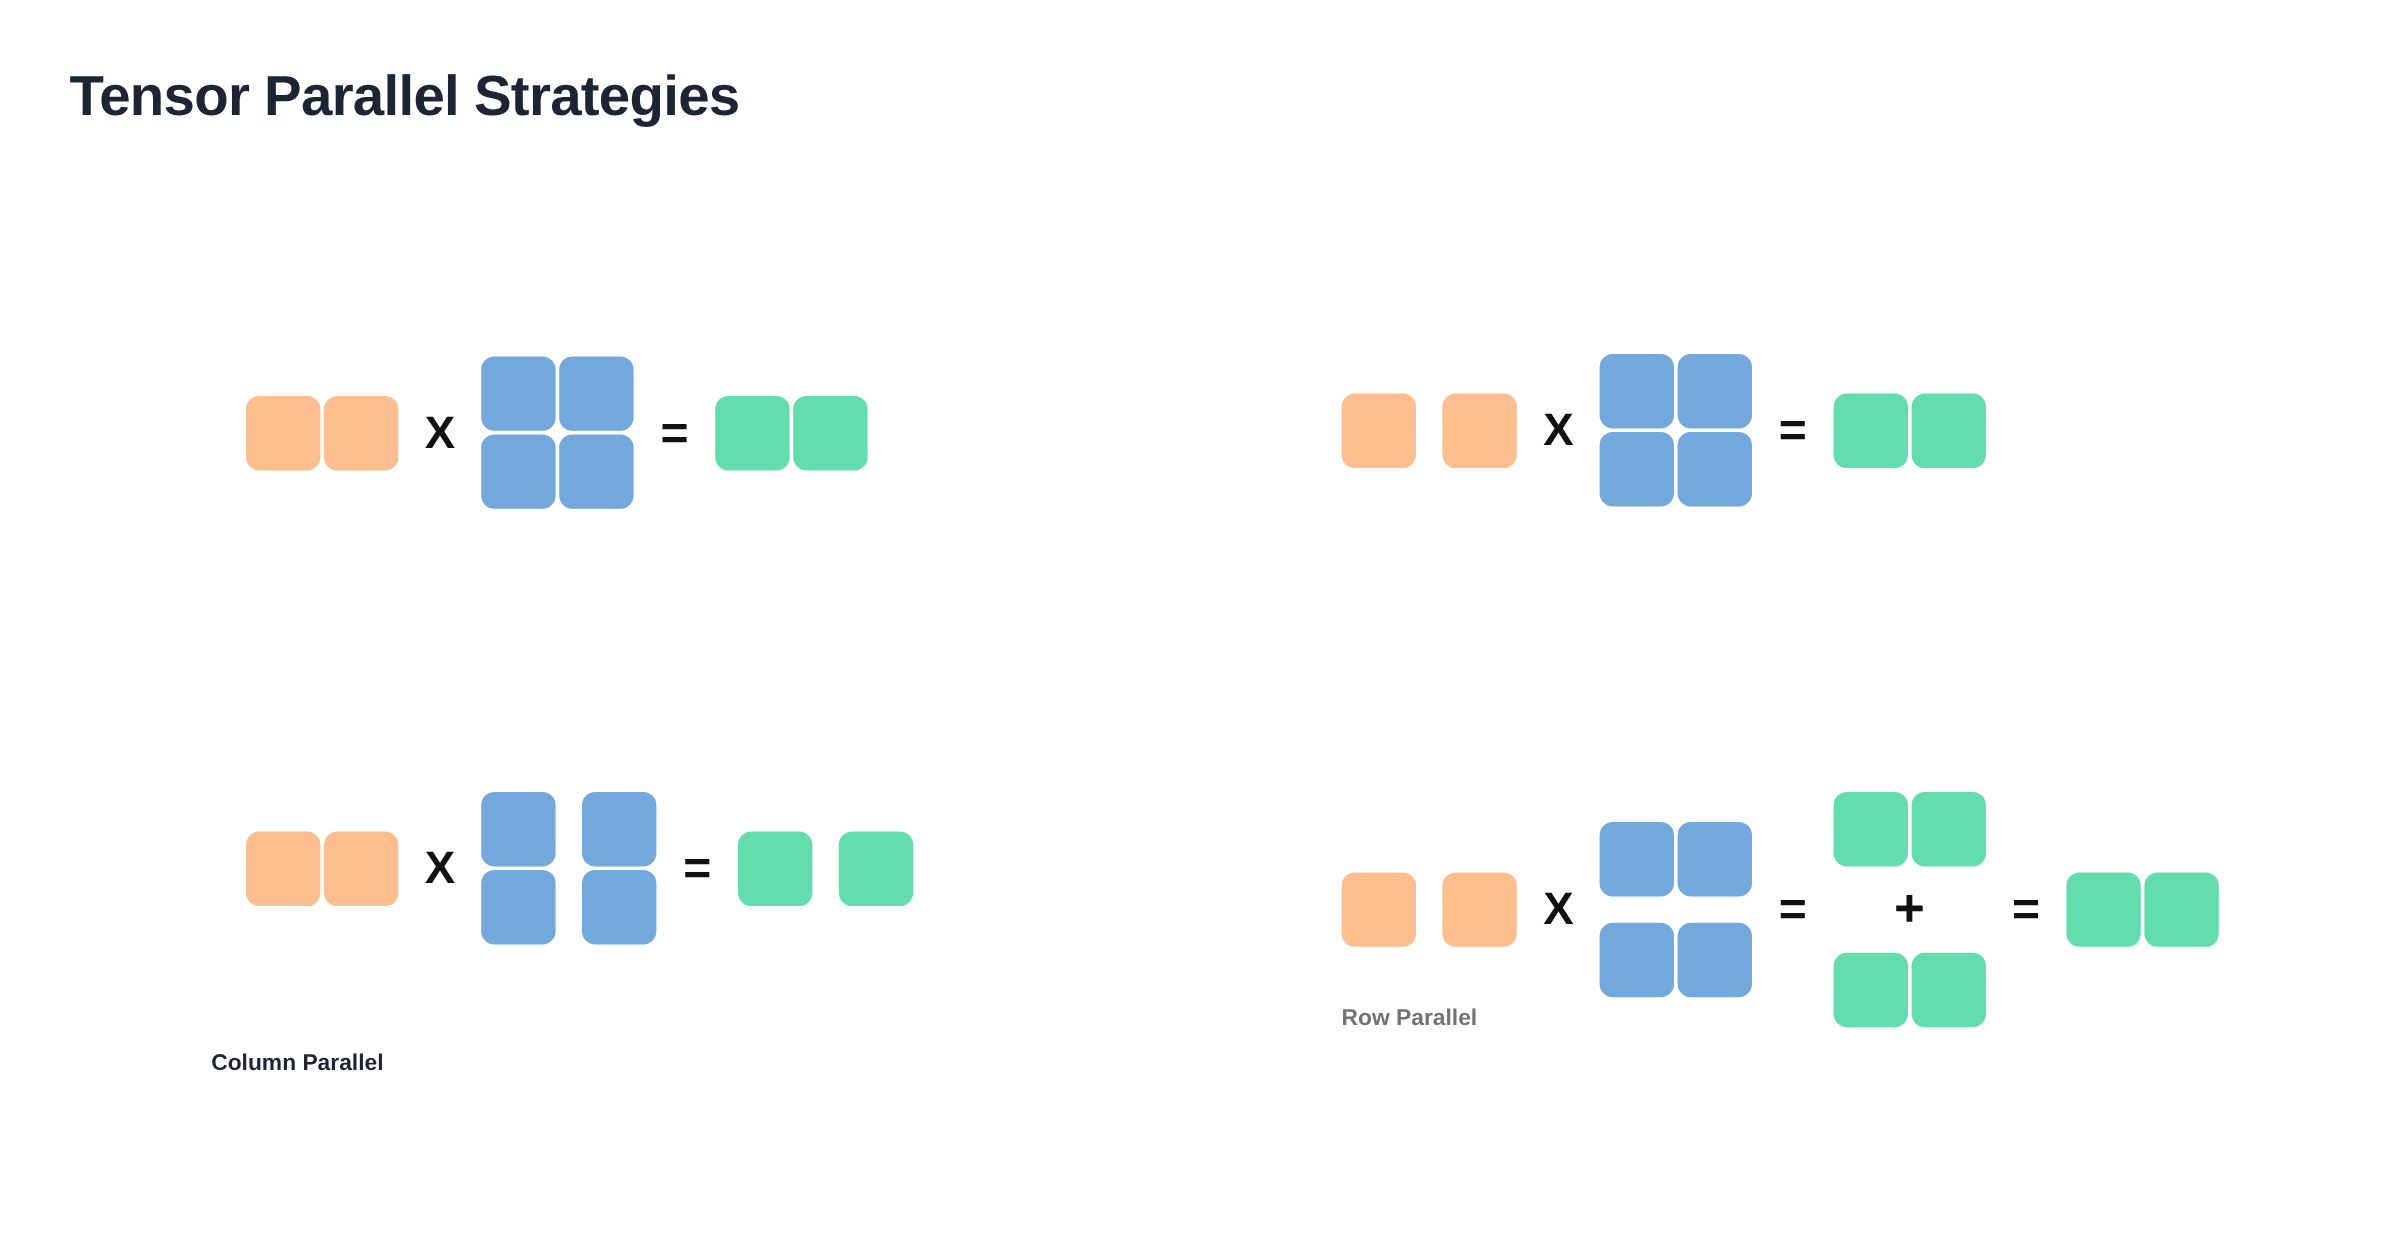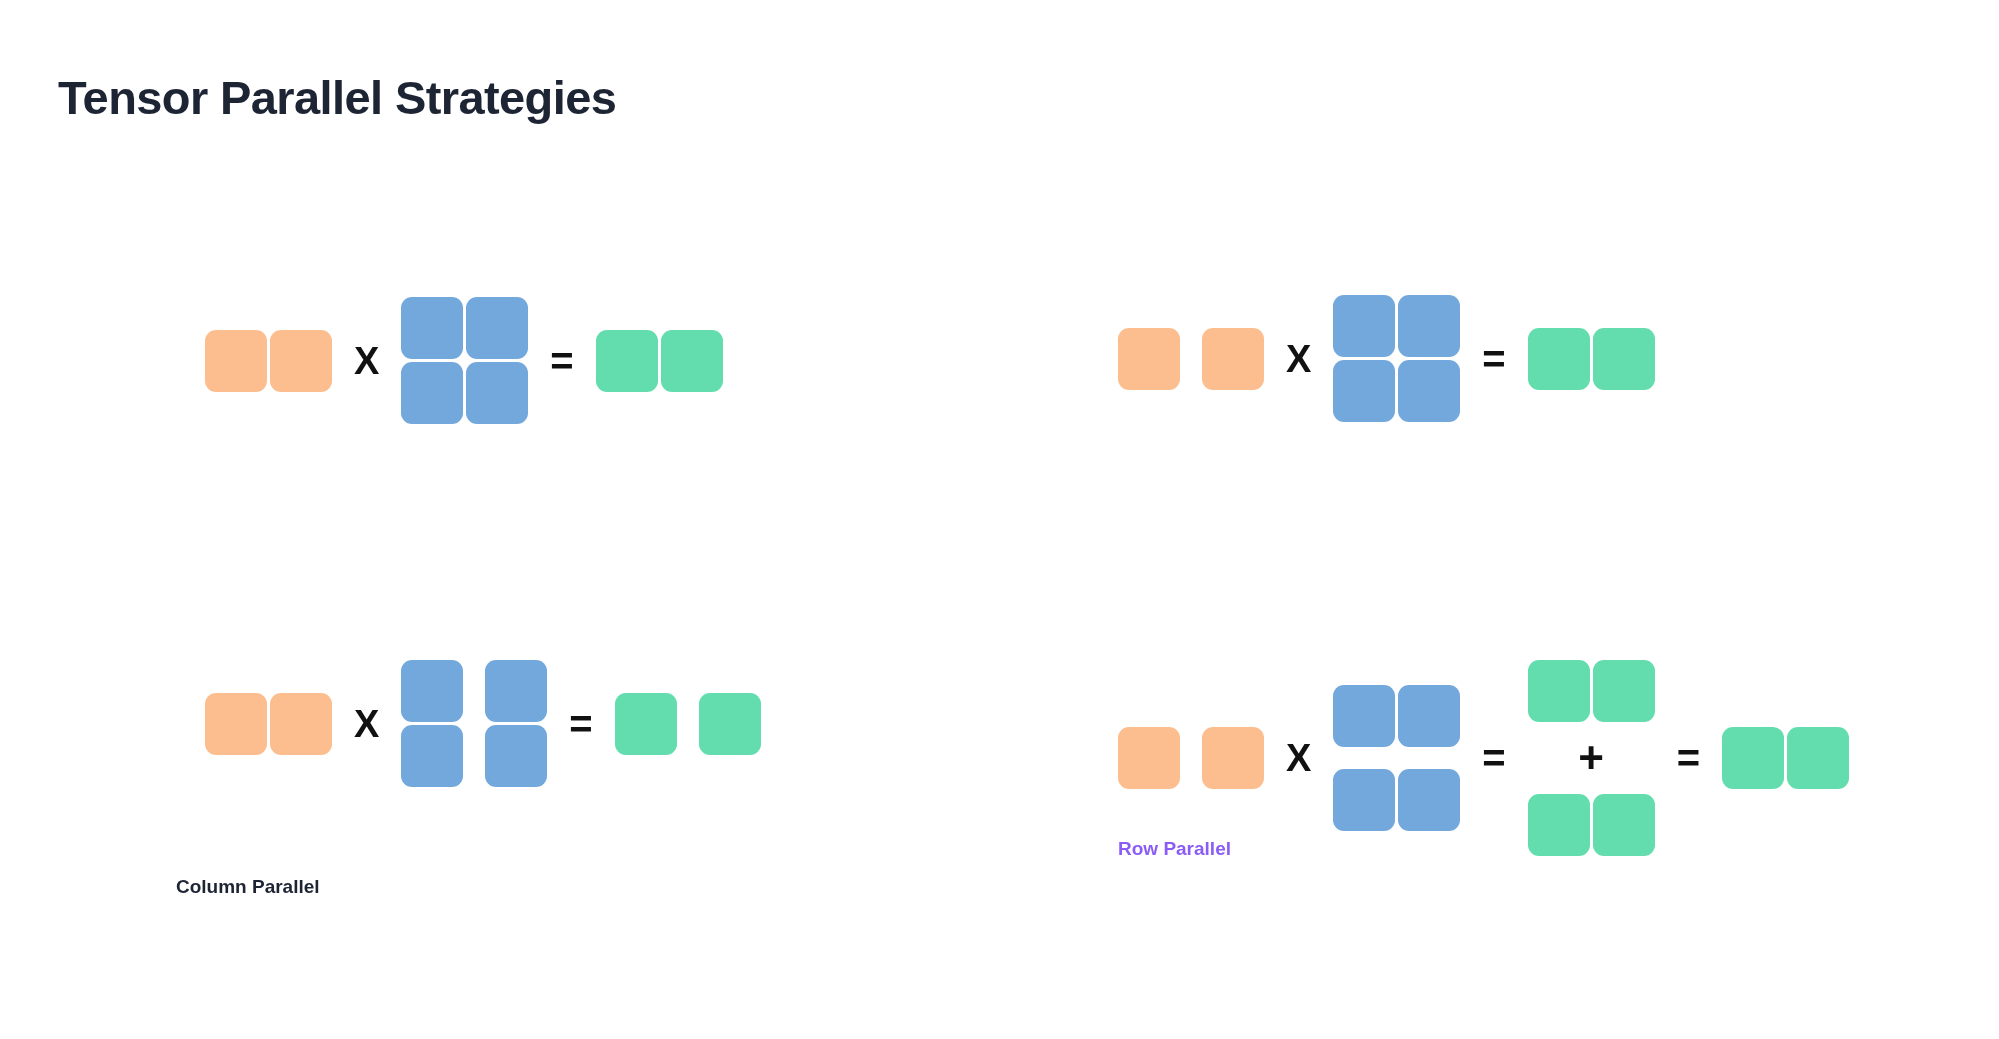--- a/index.html
+++ b/index.html
@@ -13,21 +13,21 @@
     height: 1039px;
     position: relative;
     font-family: "Liberation Sans", sans-serif;
     overflow: hidden;
   }
 
   
   #page-title {
     position: absolute;
     left: 58px;
-    top: 70px;
+    top: 52px;
     font-size: 47px;
     font-weight: bold;
     color: #1d2433;
     letter-spacing: -0.6px;
     white-space: nowrap;
   }
 
   
   .diagram {
     position: absolute;
@@ -230,13 +230,13 @@
   <div class="op op-eq" style="color: rgb(17, 17, 17);">=</div>
 
   <div class="matrix">
     <div class="row gap-tight">
       <div class="cell green" style="background: rgb(99, 221, 174);"></div>
       <div class="cell green" style="background: rgb(99, 221, 174);"></div>
     </div>
   </div>
 </div>
 
-<div class="caption" style="left: 1118px; top: 838px; color: #8b5cf6;">Row Parallel</div>
+<div class="caption" style="left: 1118px; top: 838px; color: #737373;">Row Parallel</div>
 
 </body></html>

